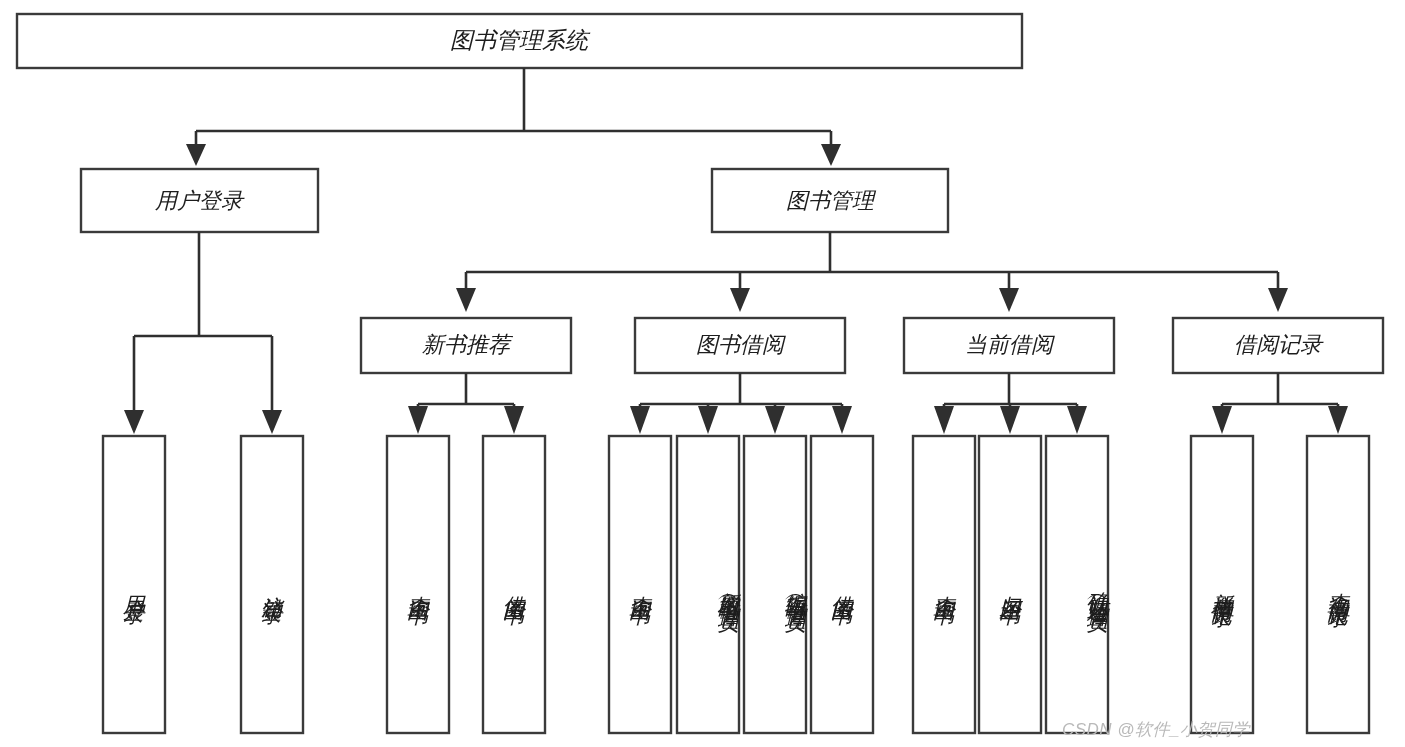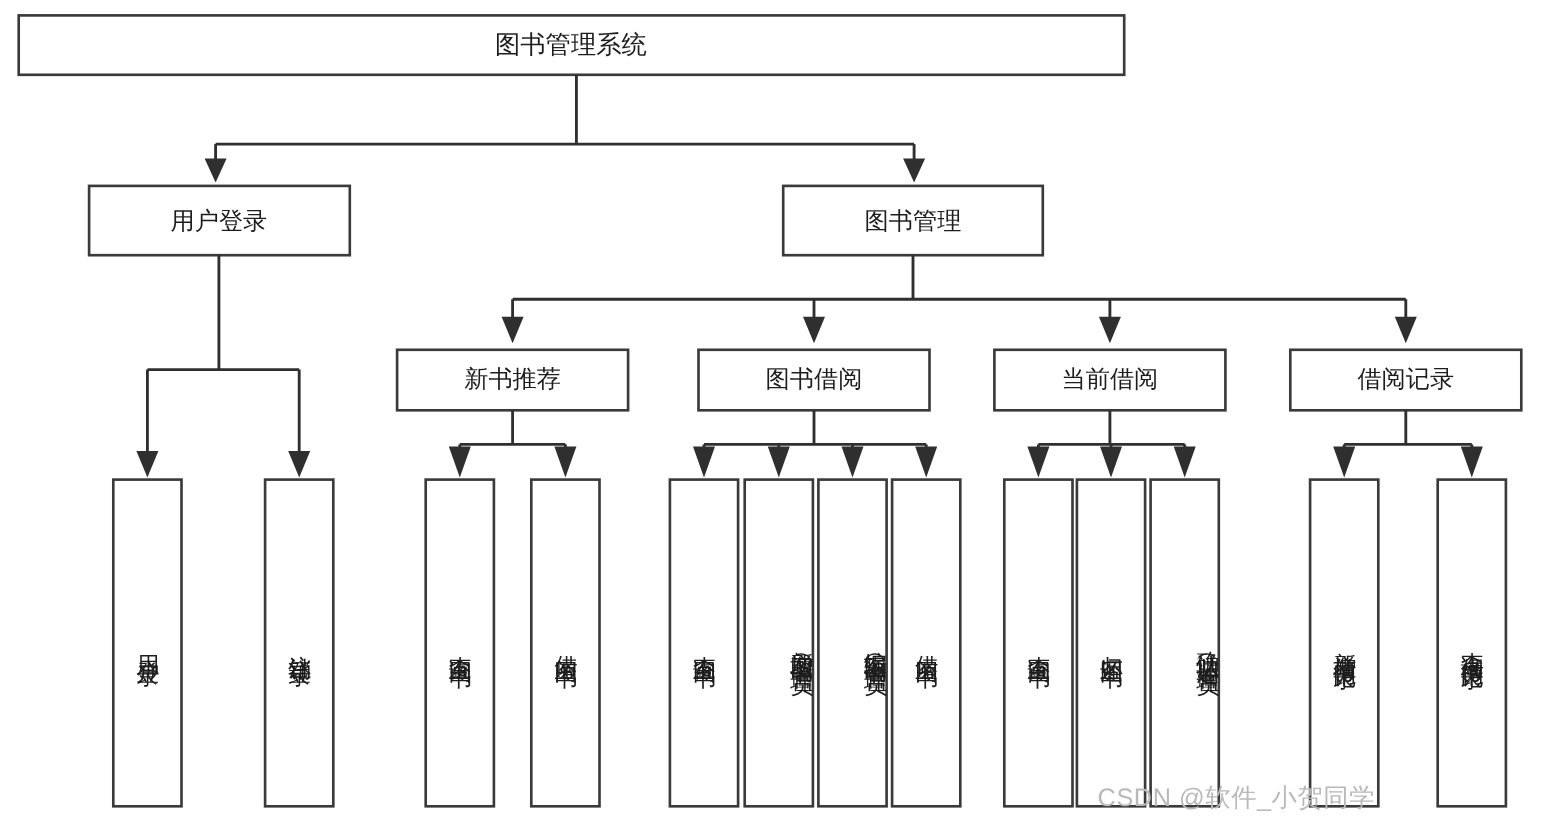--- a/index.html
+++ b/index.html
@@ -11,20 +11,21 @@
     width: 1405px;
     height: 747px;
     font-family: "Liberation Sans", "DejaVu Sans", sans-serif;
     overflow: hidden;
   }
   #stage {
     position: relative;
     width: 1258px;
     height: 747px;
     background: #ffffff;
+    font-style: italic;
   }
   svg#diagram {
     position: absolute;
     left: 0;
     top: 0;
     width: 1405px;
     height: 747px;
     display: block;
   }
   .box-rect {
@@ -71,21 +72,21 @@
     align-items: center;
     justify-content: center;
     pointer-events: none;
     user-select: none;
   }
   .watermark {
     position: absolute;
     right: 8px;
     bottom: 6px;
     font-family: "Liberation Sans", "DejaVu Sans", sans-serif;
-    font-size: 23px;
+    font-size: 17px;
     color: #b9b9b9;
     white-space: nowrap;
     letter-spacing: 0.5px;
   }
 </style>
 </head>
 <body>
 
 <div id="stage">
 

